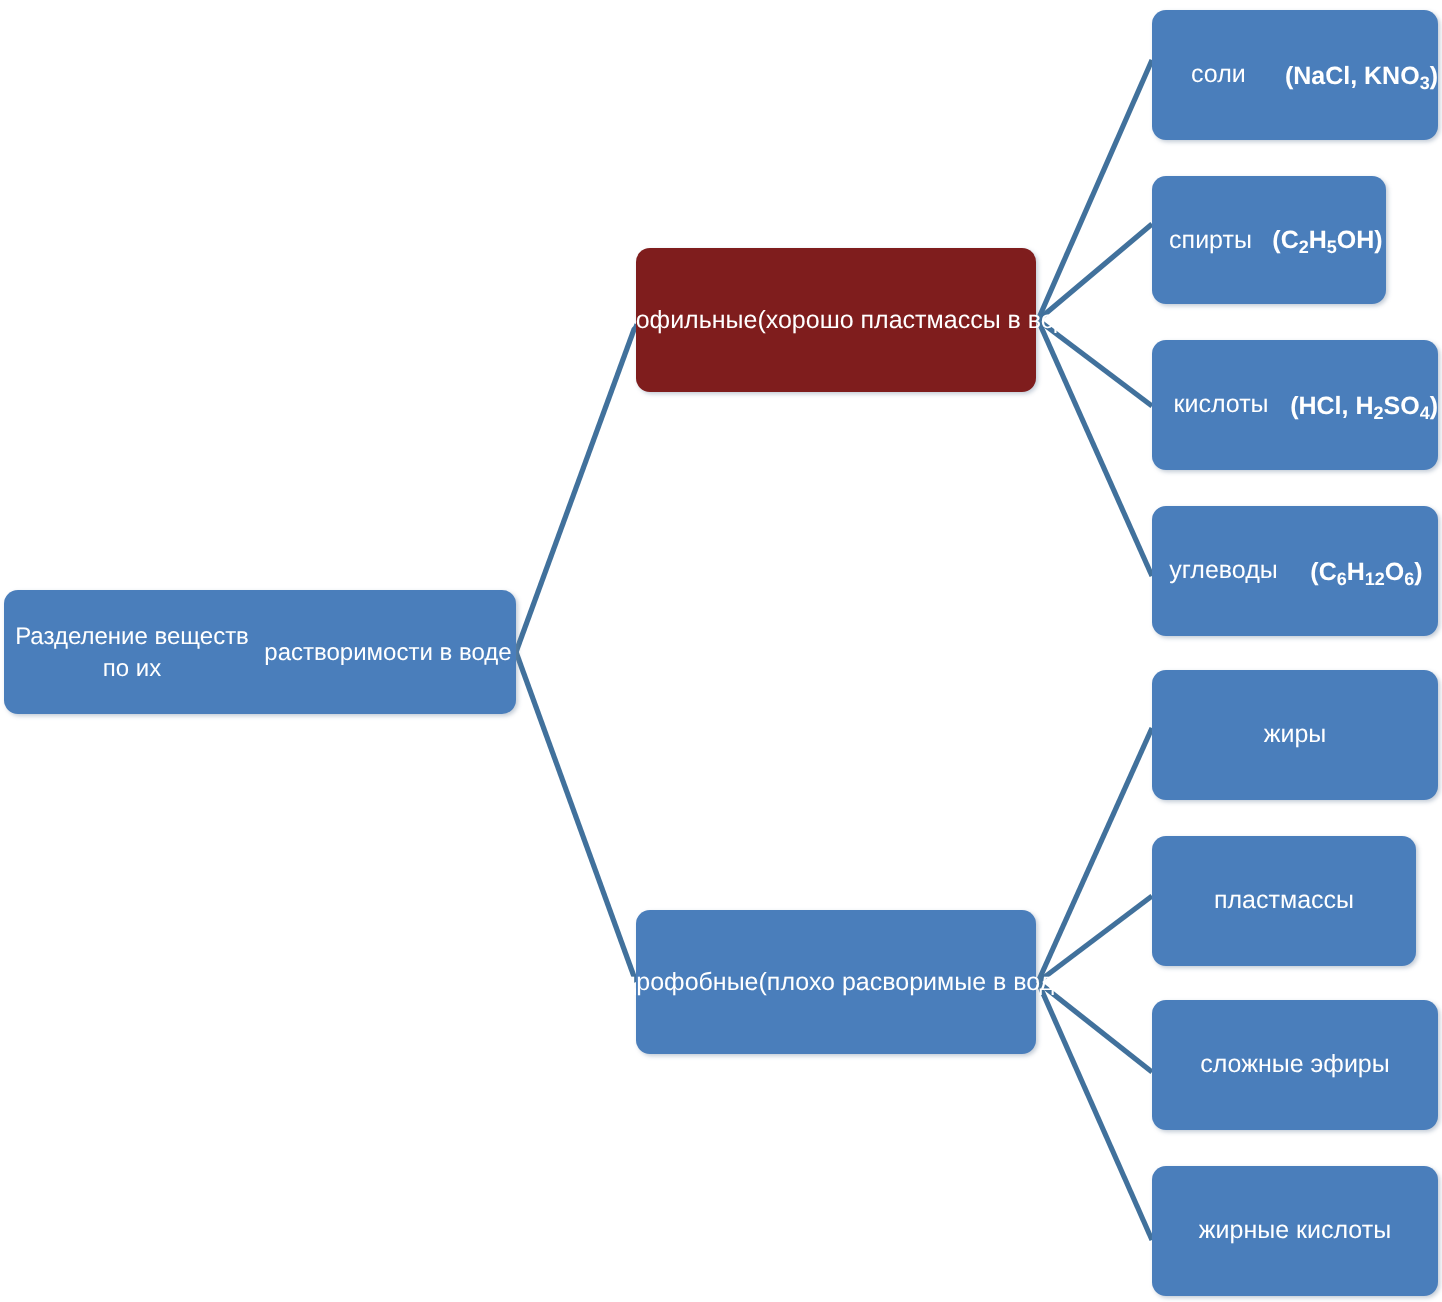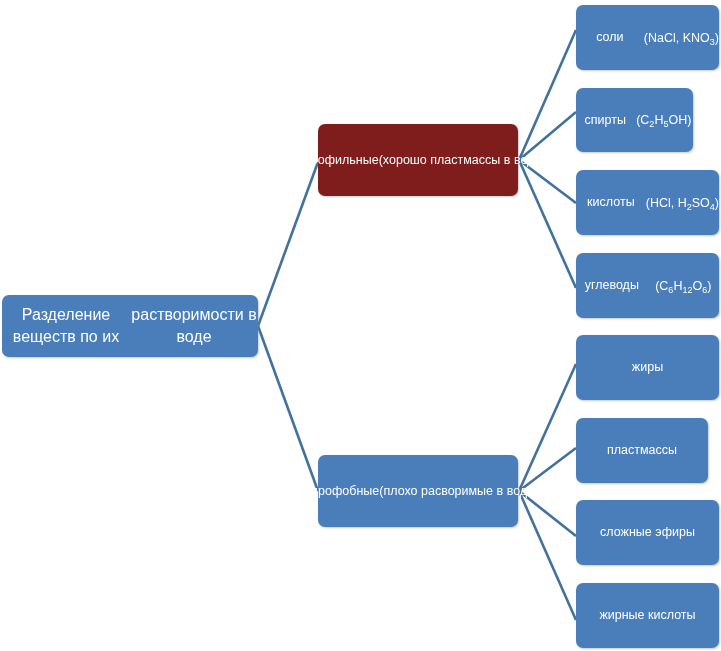--- a/index.html
+++ b/index.html
@@ -40,32 +40,33 @@
     box-shadow: 1px 1px 2px rgba(120,140,165,0.45);
     z-index: 2;
   }
   .node .line1,
   .node .line2 {
     display: block;
     width: 100%;
     white-space: nowrap;
   }
   .node-root {
-    font-size: 16px;
+    font-size: 12px;
   }
   .node-root .line1,
   .node-root .line2 { white-space: normal; }
   .node-mid {
     font-size: 12.5px;
   }
   .node-leaf {
     font-size: 12.5px;
   }
   .node-leaf .line2 {
     margin-top: 2px;
+    font-weight: bold;
   }
   .node-mid .line2 {
     margin-top: 1px;
   }
   sub {
     font-size: 0.72em;
     vertical-align: -0.28em;
   }
 </style>
 </head>

